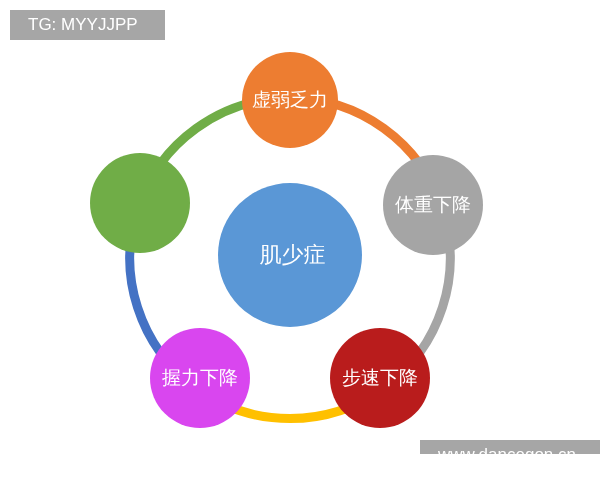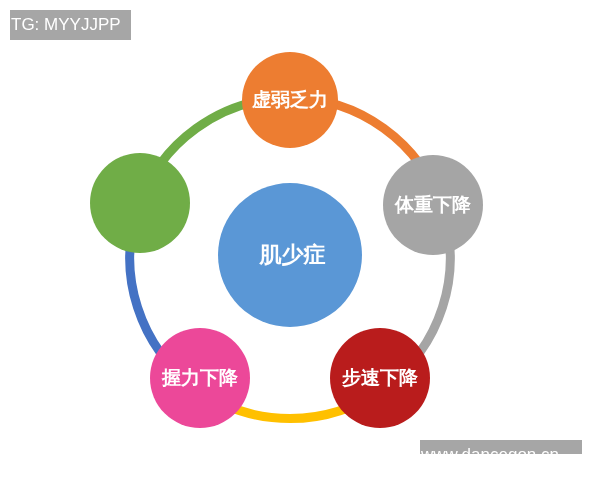--- a/index.html
+++ b/index.html
@@ -1,24 +1,24 @@
 <!DOCTYPE html>
 <html><head>
 <meta charset="utf-8">
 <style>
   html, body { margin:0; padding:0; }
   body { width:600px; height:480px; background:#ffffff; position:relative; overflow:hidden;
          font-family: "DejaVu Sans", "Liberation Sans", sans-serif; }
   .wm { position:absolute; background:#a6a6a6; color:#ffffff; font-family:"Liberation Sans", sans-serif;
-        font-size:17px; line-height:30px; padding:0 1px; }
+        font-size:17px; line-height:30px; padding:0 18px; }
   #wm-top { left:10px; top:10px; height:30px; width:119px; }
   #wm-bottom { left:420px; top:440px; height:14px; width:160px; }
   svg.ring { position:absolute; left:0; top:0; }
   .node { position:absolute; border-radius:50%; display:flex; align-items:center; justify-content:center;
-          color:#ffffff; font-weight:bold; text-align:center; box-sizing:border-box; }
+          color:#ffffff; font-weight:normal; text-align:center; box-sizing:border-box; }
   .node span { display:block; }
   #n-top { left:242px; top:52px; width:96px; height:96px; font-size:19px; }
   #n-right { left:383px; top:155px; width:100px; height:100px; font-size:19px;text-align:center; }
   #n-br { left:330px; top:328px; width:100px; height:100px; font-size:19px; }
   #n-bl { left:150px; top:328px; width:100px; height:100px; font-size:19px; }
   #n-left { left:90px; top:153px; width:100px; height:100px; font-size:17px; line-height:26px; justify-content:flex-start; padding-left:5px; text-align:left; }
   #n-center { left:218px; top:183px; width:144px; height:144px; font-size:22px; justify-content:center; padding-left:5px; }
 </style>
 </head>
 <body>
@@ -43,21 +43,21 @@
 </div>
 
 <div class="node" id="n-right" style="background:#a5a5a5;">
   <span>体重下降</span>
 </div>
 
 <div class="node" id="n-br" style="background:#b91c1c;">
   <span>步速下降</span>
 </div>
 
-<div class="node" id="n-bl" style="background:#ec4899;">
+<div class="node" id="n-bl" style="background:#d946ef;">
   <span>握力下降</span>
 </div>
 
 <div class="node" id="n-left" style="background:#70ad47;">
   <div>
   </div>
 </div>
 
 <div class="wm" id="wm-bottom">www.dancegon.cn</div>
 

